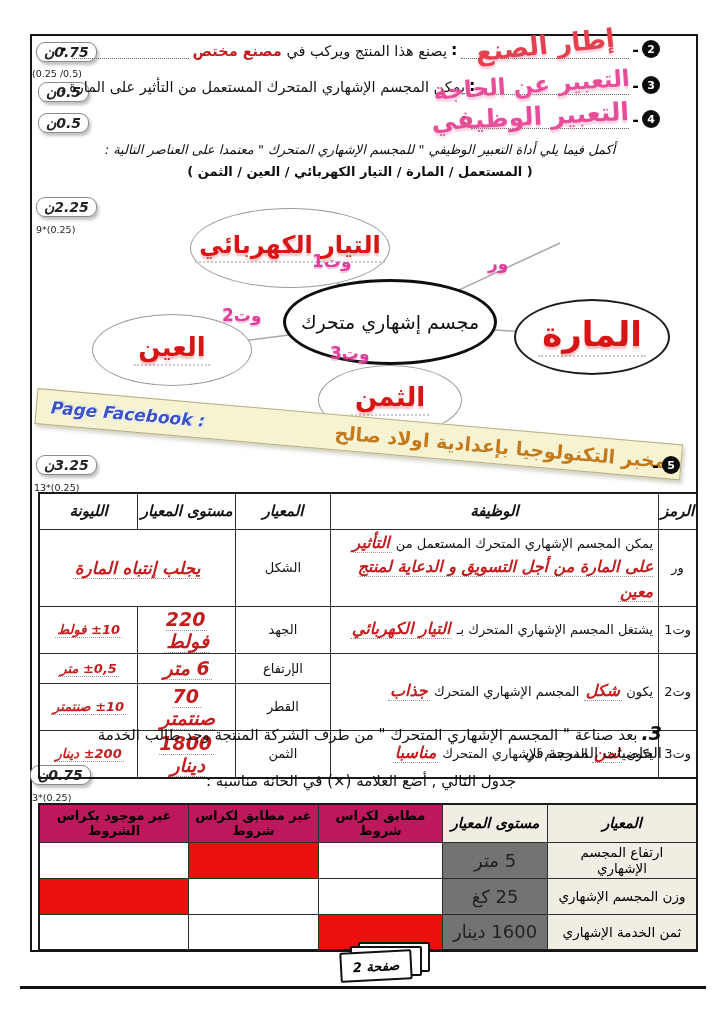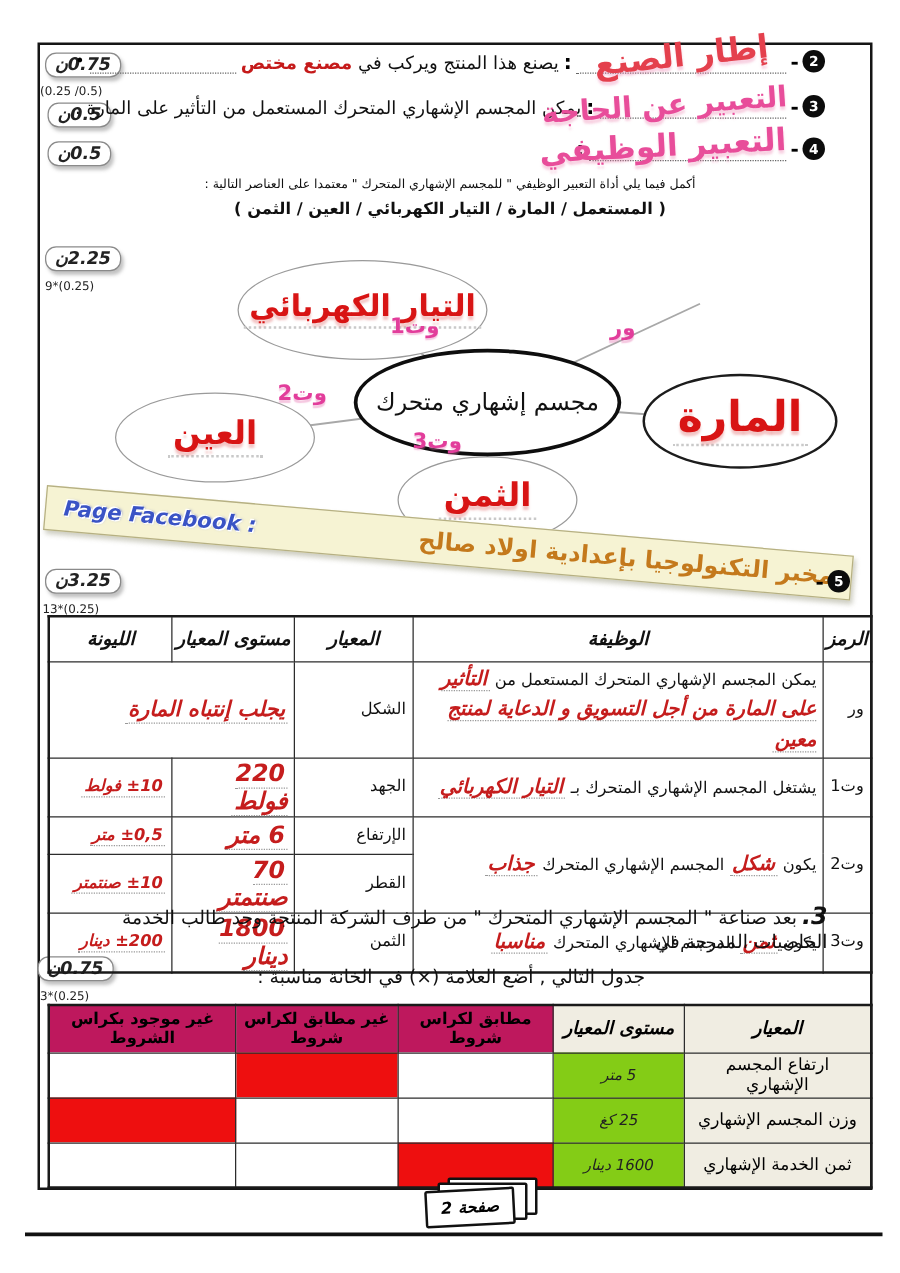--- a/index.html
+++ b/index.html
@@ -24,21 +24,21 @@
                white-space:nowrap; color:#e84d9a; text-shadow:0 3px 2px rgba(235,120,170,.35); }
   .t-red { color:#e4404d; }
   .colon { font-weight:bold; margin:0 4px; }
   .qtext { font-size:14.5px; color:#111; white-space:nowrap; }
   .red-ans { color:#c51a1a; font-weight:bold; }
   .fill-dots { flex:1; border-bottom:1.6px dotted #666; height:14px; margin:0 4px; }
   .bullet { font-size:13px; margin-bottom:2px; }
 
   
   .intro { position:absolute; left:60px; top:142px; width:600px; direction:rtl; text-align:center; color:#101010; }
-  .intro .l1 { font-size:10px; }
+  .intro .l1 { font-size:13px;font-style:italic; }
   .intro .l2 { font-size:13px; font-weight:bold; letter-spacing:2.5px; margin-top:7px; }
 
   
   .diagram { position:absolute; left:30px; top:195px; width:668px; height:252px; }
   .diagram svg { position:absolute; left:0; top:0; }
   .node { position:absolute; background:#fff; border-radius:50%; display:flex; align-items:center;
           justify-content:center; text-align:center; }
   .node-label { color:#d81414; font-weight:bold; text-shadow:0 3px 2px rgba(215,60,60,.3);
                 border-bottom:2px dotted #c9c9c9; line-height:1.05; padding:0 4px 2px; }
   .center-label { color:#111; font-size:19px; }
@@ -59,41 +59,41 @@
   .q5row .title { font-size:15px; font-weight:bold; letter-spacing:2px; margin-right:4px; }
 
   
   table { border-collapse:collapse; direction:rtl; }
   td, th { border:1px solid #2c2c2c; vertical-align:middle; }
 
   
   .ftable { position:absolute; left:38px; top:492px; width:660px; }
   .ftable { border:2.5px solid #1a1a1a; }
   .ftable th { font-size:15px; font-style:italic; font-weight:bold; color:#111; height:36px; background:#fff; }
-  .ftable td { padding:1px 5px; font-size:13px; color:#111; }
+  .ftable td { padding:1px 5px; font-size:13px; color:#111; text-align:center; }
   .cell-func { text-align:right !important; line-height:1.55; }
   .code-cell { font-size:14px; }
   .hw { color:#c51d1d; font-weight:bold; font-style:italic; border-bottom:1.5px dotted #999; padding:0 2px; }
   .hw-big { font-size:19px; }
   .hw-mid { font-size:16px; }
   .crit { letter-spacing:1.5px; font-size:13.5px; }
 
   
   .q6 { position:absolute; left:60px; top:722px; width:602px; direction:rtl; color:#101010; }
   .q6 .l1 { font-size:15px; text-align:right; }
   .q6 .l2 { font-size:15px; text-align:center; margin-top:10px; }
   .q6 .qn { font-weight:bold; font-style:italic; font-size:19px; margin-left:4px; }
 
   
   .ctable { position:absolute; left:38px; top:803px; width:660px; border:2px solid #1a1a1a; }
   .ctable th { height:38px; font-size:13px; font-weight:bold; background:#be185d; }
   .ctable th.hand { font-style:italic; font-size:14.5px; background:#f0ede2; }
   .ctable td { height:36px; text-align:center; }
   .cell-crit2 { background:#f0ede2; font-size:13.5px; padding:0 6px;margin-left:44px; }
-  .cell-level2 { background:#84cc16; font-style:italic; font-size:12px; color:#222; }
+  .cell-level2 { background:#737373; font-size:18px; color:#222; }
   .markcell { background:#fff; }
   .markcell.marked { background:#ee0f0f; }
 
   
   .footer-line { position:absolute; left:20px; top:986px; width:686px; border-top:3.5px solid #111; }
   .pageicon { position:absolute; left:338px; top:942px; width:96px; height:46px; }
   .sheet { position:absolute; width:72px; height:30px; background:#fff; border:2px solid #111; border-radius:2px; }
   .s3 { left:20px; top:0; }
   .s2 { left:12px; top:4px; }
   .s1 { left:2px; top:9px; transform:rotate(-3deg); display:flex; align-items:center; justify-content:center;

